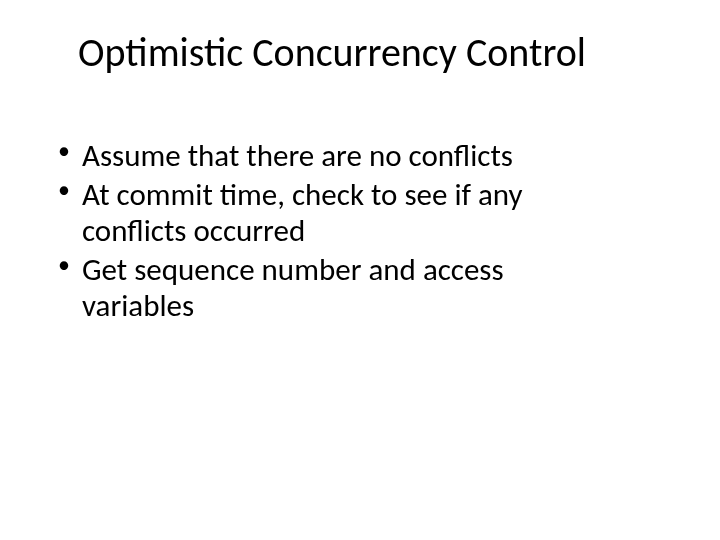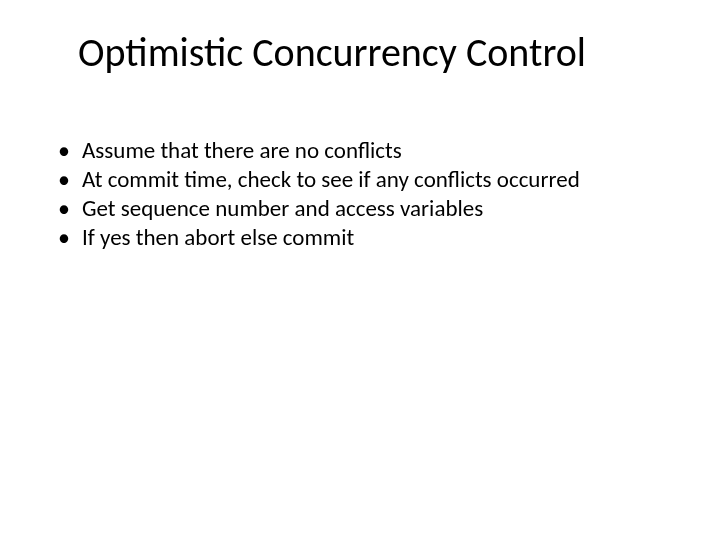--- a/index.html
+++ b/index.html
@@ -1,26 +1,25 @@
 <!DOCTYPE html>
 <html><head>
   <meta charset="utf-8">
   <style>
     * { margin: 0; padding: 0; box-sizing: border-box; }
     html, body { width: 720px; height: 540px; background: #fff; font-family: Calibri, Arial, sans-serif; color: #000; }
     .slide { width: 664px; height: 540px; padding: 20px 50px 40px 50px; position: relative; }
     .title { font-size: 40px; font-weight: 400; text-align: center; margin-top: 8px; margin-bottom: 60px; letter-spacing: 0px; }
     .bullets { list-style: none; padding-left: 8px; }
-    .bullets li { font-size: 23px; line-height: 1.18; margin-bottom: 2px; position: relative; padding-left: 24px; }
+    .bullets li { font-size: 31px; line-height: 1.18; margin-bottom: 2px; position: relative; padding-left: 24px; }
     .bullets li::before { content: "•"; position: absolute; left: 0; top: 0; font-size: 24px; }
   </style>
 </head>
 <body>
 
 <div class="slide">
   <h1 class="title">Optimistic Concurrency Control</h1>
   <ul class="bullets">
     <li>Assume that there are no conflicts</li>
     <li>At commit time, check to see if any conflicts occurred</li>
     <li>Get sequence number and access variables</li>
-    <li>If yes then abort else commit</li>
   </ul>
 </div>
 
 </body></html>

